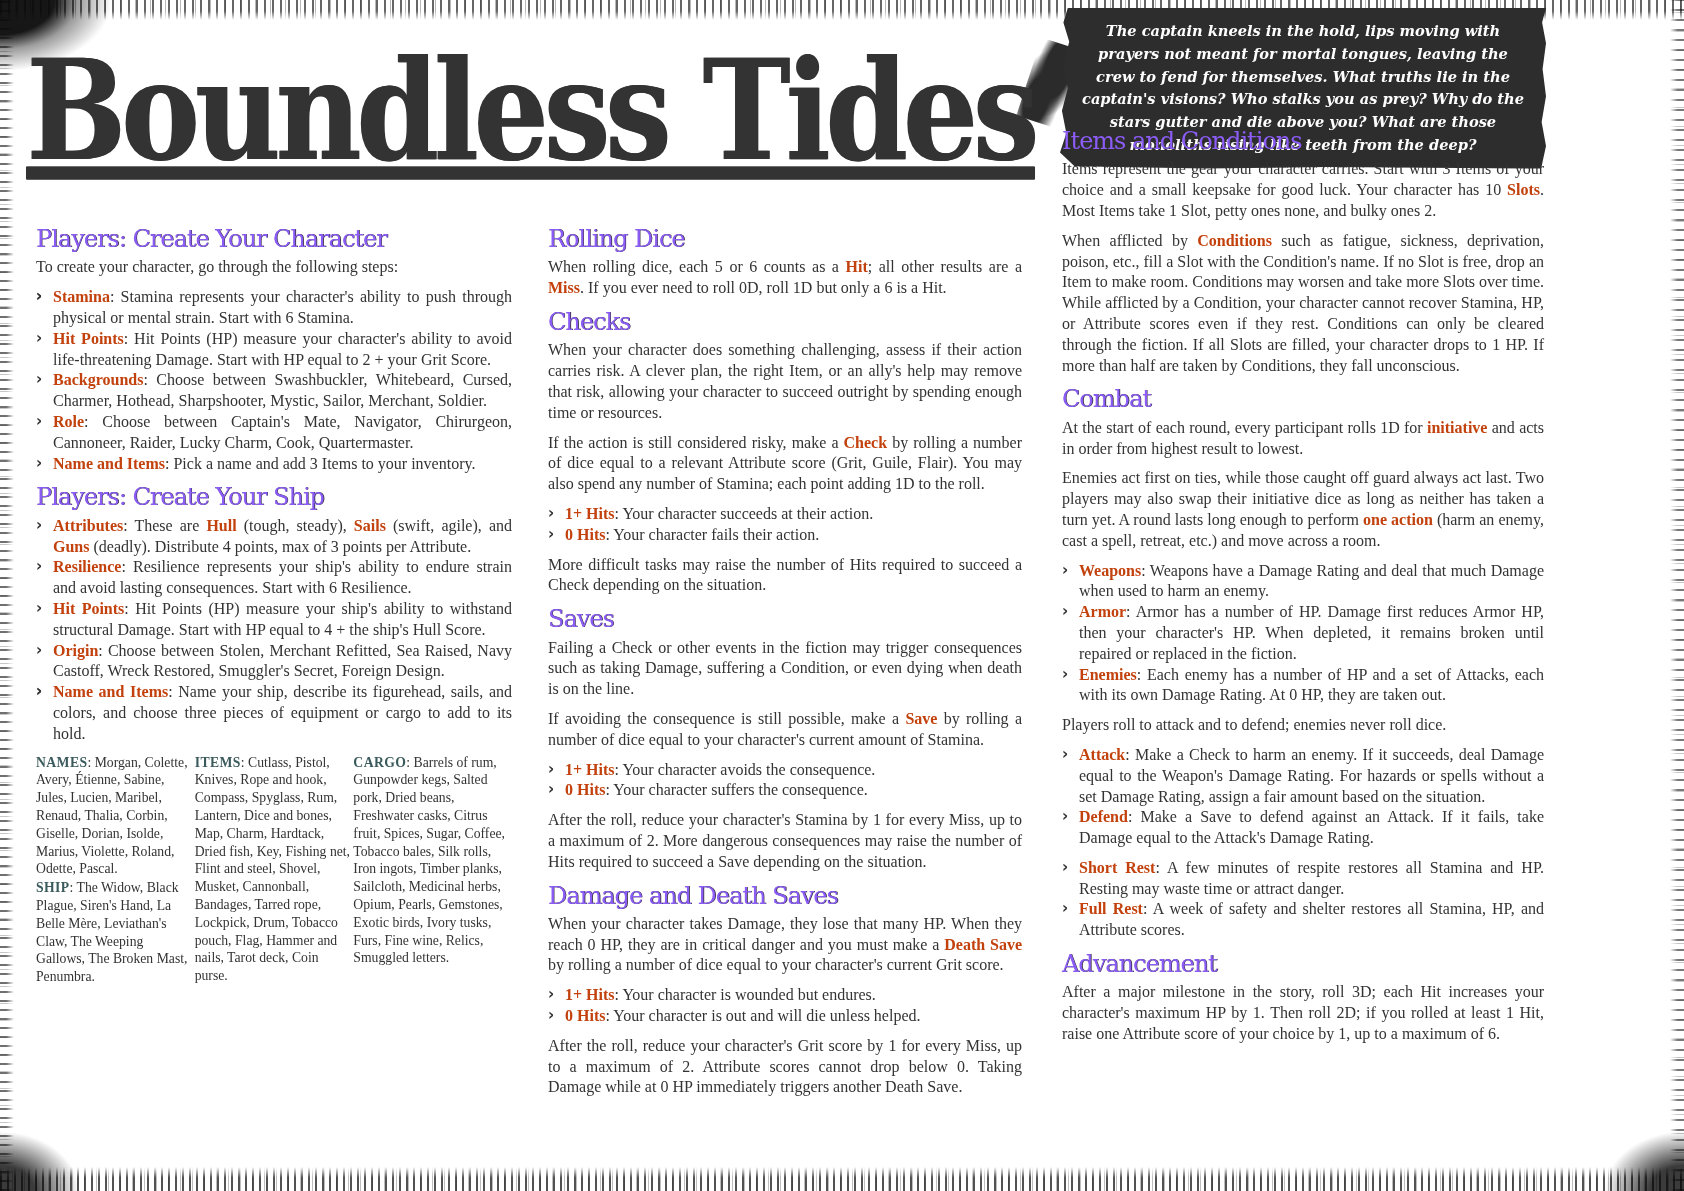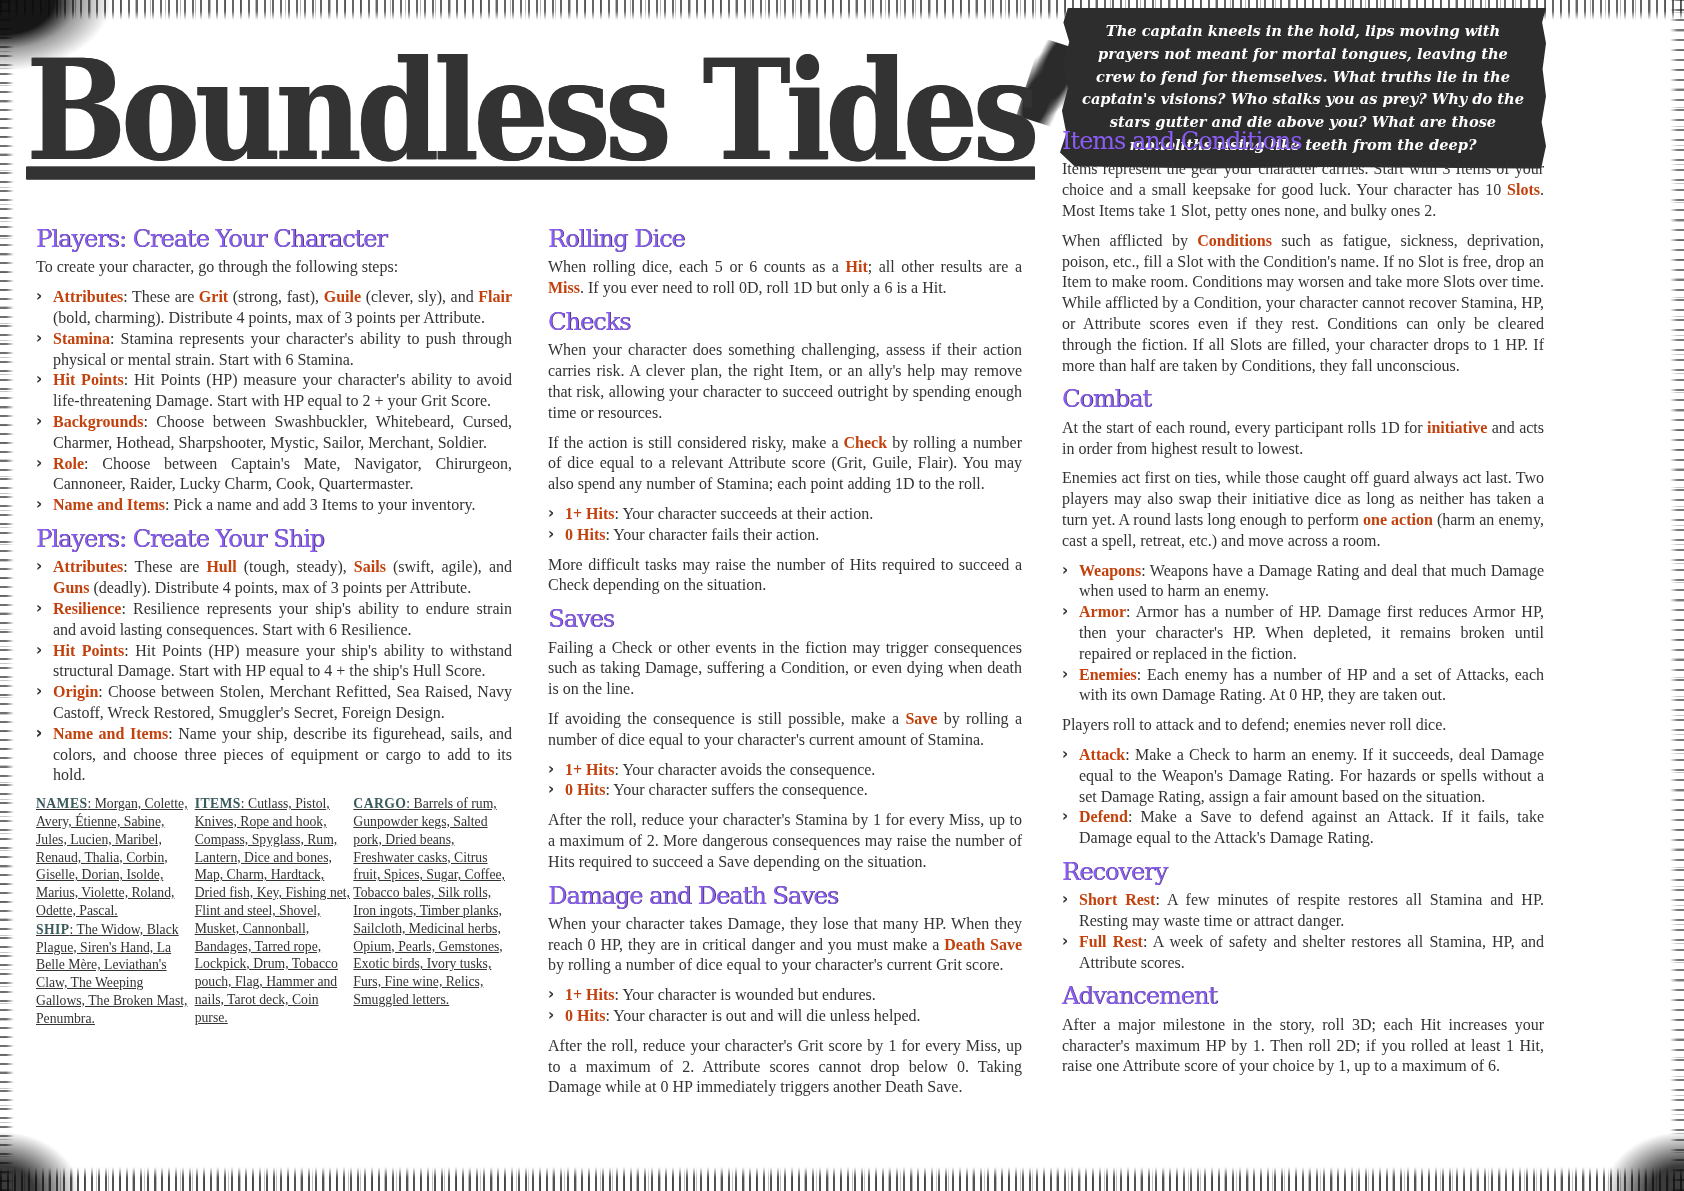--- a/index.html
+++ b/index.html
@@ -87,21 +87,21 @@
   .col p{margin:0 0 9px;font-size:16px;line-height:1.3;text-align:justify;}
   .bullet-list{margin:0 0 9px;}
   .bullet-item{position:relative;padding-left:17px;font-size:16px;line-height:1.3;text-align:justify;}
   .bullet-item .marker{
     position:absolute;left:0;top:0;font-weight:bold;font-size:15px;
     font-family:"DejaVu Sans", sans-serif;color:#333;
   }
   b{font-weight:bold;color:#c2410c;}
 
   
-  .word-lists{display:flex;margin-top:0;text-decoration:underline;}
+  .word-lists{display:flex;margin-top:0;}
   .word-col{flex:1;font-size:13.7px;line-height:1.3;}
   .word-seg{margin:0 0 1px;}
   .word-label{font-weight:bold;color:#3a5a5c;letter-spacing:.4px;}
 </style>
 </head>
 <body>
 
 <div class="edge edge-top"></div>
 <div class="edge edge-bottom"></div>
 <div class="edge edge-left"></div>
@@ -116,21 +116,21 @@
 </div>
 
 <div class="banner">
   <span>The captain kneels in the hold, lips moving with prayers not meant for mortal tongues, leaving the crew to fend for themselves. What truths lie in the captain's visions? Who stalks you as prey? Why do the stars gutter and die above you? What are those monoliths rising like teeth from the deep?</span>
 </div>
 
 <div class="col col-left">
     <h2 class="blacktitle">Players: Create Your Character</h2>
     <p>To create your character, go through the following steps:</p>
     <div class="bullet-list">
-      <div class="bullet-item"><span class="marker">›</span><span><b>Attributes</b>: These are <b>Grit</b> (strong, fast), <b>Guile</b> (clever, sly), and <b>Flair</b> (bold, charming). Distribute 4 points, max of 3 points per Attribute.</span></div>
+      <div class="bullet-item"><span class="marker">›</span></div>
       <div class="bullet-item"><span class="marker">›</span><span><b>Stamina</b>: Stamina represents your character's ability to push through physical or mental strain. Start with 6 Stamina.</span></div>
       <div class="bullet-item"><span class="marker">›</span><span><b>Hit Points</b>: Hit Points (HP) measure your character's ability to avoid life-threatening Damage. Start with HP equal to 2 + your Grit Score.</span></div>
       <div class="bullet-item"><span class="marker">›</span><span><b>Backgrounds</b>: Choose between Swashbuckler, Whitebeard, Cursed, Charmer, Hothead, Sharpshooter, Mystic, Sailor, Merchant, Soldier.</span></div>
       <div class="bullet-item"><span class="marker">›</span><span><b>Role</b>: Choose between Captain's Mate, Navigator, Chirurgeon, Cannoneer, Raider, Lucky Charm, Cook, Quartermaster.</span></div>
       <div class="bullet-item"><span class="marker">›</span><span><b>Name and Items</b>: Pick a name and add 3 Items to your inventory.</span></div>
     </div>
     <h2 class="blacktitle">Players: Create Your Ship</h2>
     <div class="bullet-list">
       <div class="bullet-item"><span class="marker">›</span><span><b>Attributes</b>: These are <b>Hull</b> (tough, steady), <b>Sails</b> (swift, agile), and <b>Guns</b> (deadly). Distribute 4 points, max of 3 points per Attribute.</span></div>
       <div class="bullet-item"><span class="marker">›</span><span><b>Resilience</b>: Resilience represents your ship's ability to endure strain and avoid lasting consequences. Start with 6 Resilience.</span></div>
@@ -189,20 +189,19 @@
     <div class="bullet-list">
       <div class="bullet-item"><span class="marker">›</span><span><b>Weapons</b>: Weapons have a Damage Rating and deal that much Damage when used to harm an enemy.</span></div>
       <div class="bullet-item"><span class="marker">›</span><span><b>Armor</b>: Armor has a number of HP. Damage first reduces Armor HP, then your character's HP. When depleted, it remains broken until repaired or replaced in the fiction.</span></div>
       <div class="bullet-item"><span class="marker">›</span><span><b>Enemies</b>: Each enemy has a number of HP and a set of Attacks, each with its own Damage Rating. At 0 HP, they are taken out.</span></div>
     </div>
     <p>Players roll to attack and to defend; enemies never roll dice.</p>
     <div class="bullet-list">
       <div class="bullet-item"><span class="marker">›</span><span><b>Attack</b>: Make a Check to harm an enemy. If it succeeds, deal Damage equal to the Weapon's Damage Rating. For hazards or spells without a set Damage Rating, assign a fair amount based on the situation.</span></div>
       <div class="bullet-item"><span class="marker">›</span><span><b>Defend</b>: Make a Save to defend against an Attack. If it fails, take Damage equal to the Attack's Damage Rating.</span></div>
     </div>
-    <h2 class="blacktitle">Recovery</h2>
     <div class="bullet-list">
       <div class="bullet-item"><span class="marker">›</span><span><b>Short Rest</b>: A few minutes of respite restores all Stamina and HP. Resting may waste time or attract danger.</span></div>
       <div class="bullet-item"><span class="marker">›</span><span><b>Full Rest</b>: A week of safety and shelter restores all Stamina, HP, and Attribute scores.</span></div>
     </div>
     <h2 class="blacktitle">Advancement</h2>
     <p>After a major milestone in the story, roll 3D; each Hit increases your character's maximum HP by 1. Then roll 2D; if you rolled at least 1 Hit, raise one Attribute score of your choice by 1, up to a maximum of 6.</p>
   </div>
 
 </body></html>

